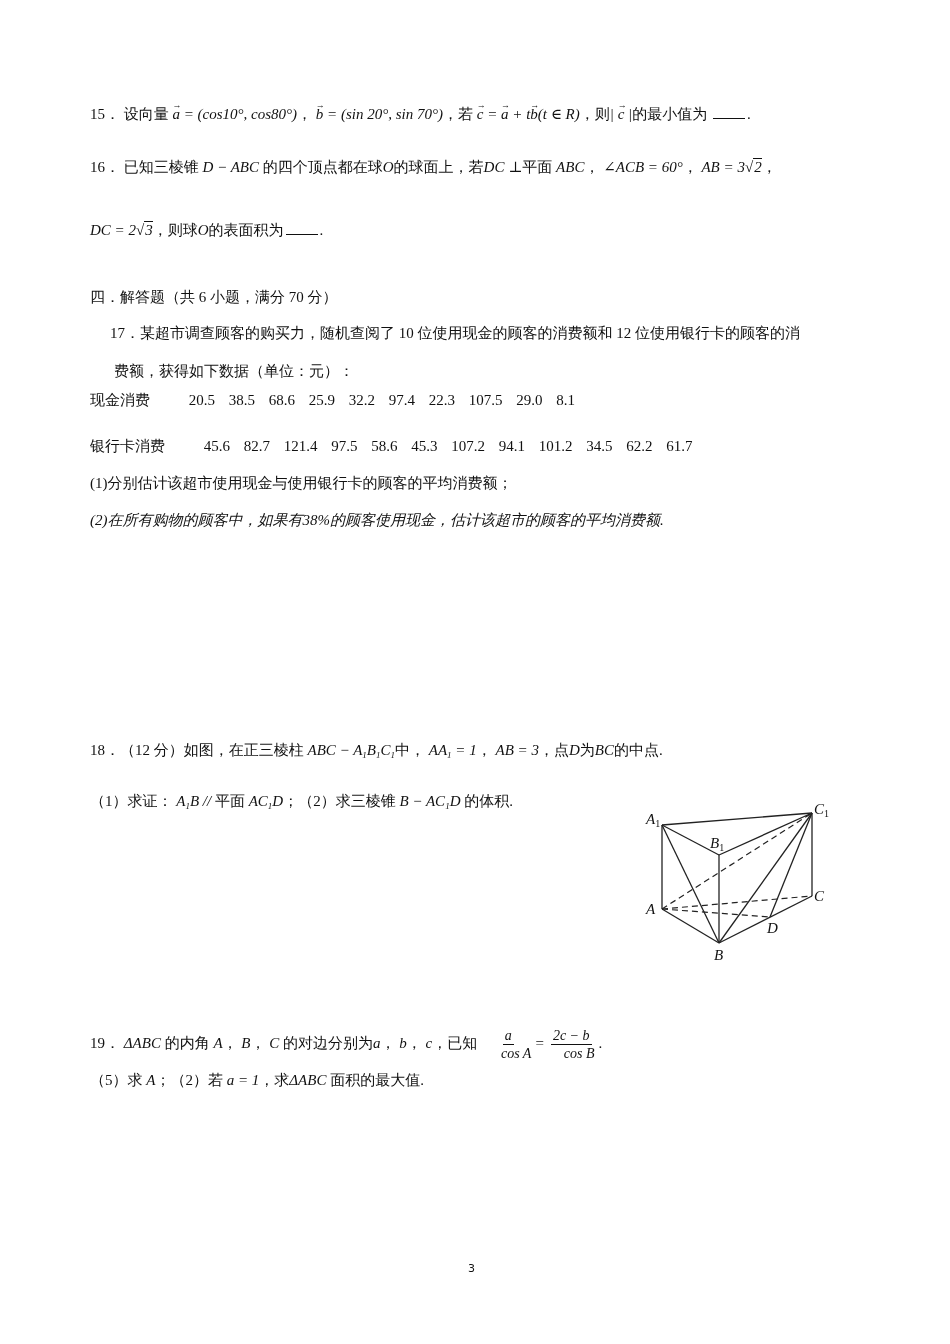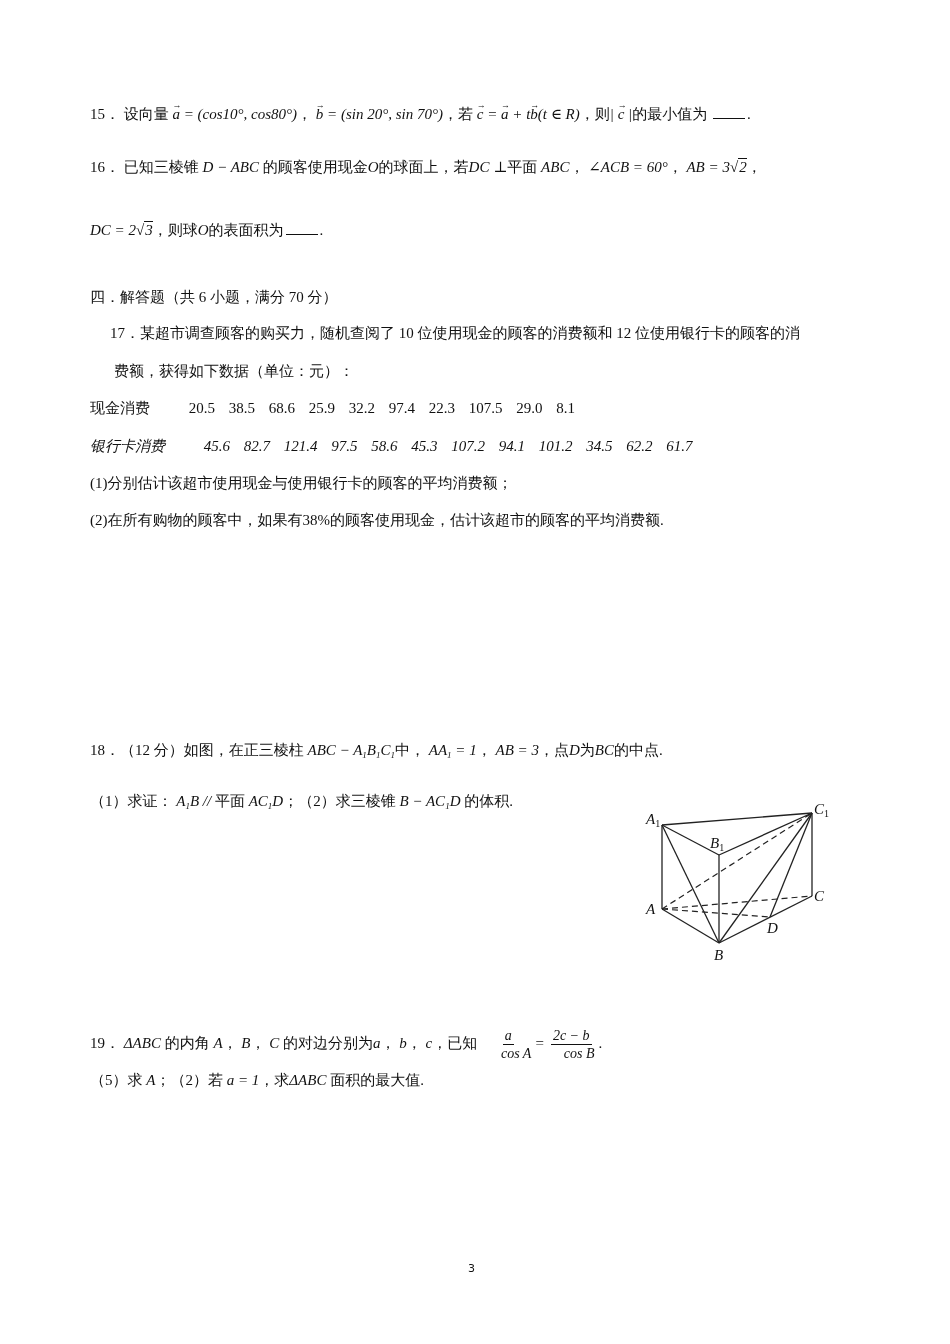--- a/index.html
+++ b/index.html
@@ -28,63 +28,63 @@
   <span class="m"><span class="vec">a</span> = (cos10°, cos80°)</span><span>，</span>
   <span class="m"><span class="vec">b</span> = (sin 20°, sin 70°)</span><span>，若</span>
   <span class="m"><span class="vec">c</span> = <span class="vec">a</span> + t<span class="vec">b</span>(t ∈ R)</span><span>，则</span><span class="m">| <span class="vec">c</span> |</span><span>的最小值为</span>
   <span class="blank"></span><span>.</span>
 </div>
 
 <div class="line" style="top:157px;">
   <span>16．</span>
   <span>已知三棱锥</span>
   <span class="m">D − ABC</span>
-  <span>的顾客使用现金</span><span class="m">O</span><span>的球面上，若</span><span class="m">DC ⊥</span><span>平面</span>
+  <span>的四个顶点都在球</span><span class="m">O</span><span>的球面上，若</span><span class="m">DC ⊥</span><span>平面</span>
   <span class="m">ABC</span><span>，</span>
   <span class="m">∠ACB = 60°</span><span>，</span>
   <span class="m"><span>AB = 3</span>√<span class="sq">2</span></span><span>，</span>
 </div>
 <div class="line" style="top:220px;">
   <span class="m"><span>DC = 2</span>√<span class="sq">3</span></span><span>，则球</span><span class="m">O</span><span>的表面积为</span><span class="blank"></span><span>.</span>
 </div>
 
 <div class="line" style="top:287px;text-align:center;">四．解答题（共 6 小题，满分 70 分）</div>
 
 <div class="line" style="top:323px;margin-left:20px;">17．某超市调查顾客的购买力，随机查阅了 10 位使用现金的顾客的消费额和 12 位使用银行卡的顾客的消</div>
 <div class="line" style="top:361px;margin-left:24px;">费额，获得如下数据（单位：元）：</div>
-<div class="line data-row" style="top:398px;">
+<div class="line data-row" style="top:390px;">
   <span style="display:inline-block;width:95px;">现金消费</span>
   <span class="v">20.5</span>
   <span class="v">38.5</span>
   <span class="v">68.6</span>
   <span class="v">25.9</span>
   <span class="v">32.2</span>
   <span class="v">97.4</span>
   <span class="v">22.3</span>
   <span class="v">107.5</span>
   <span class="v">29.0</span>
   <span class="v">8.1</span>
 </div>
-<div class="line data-row" style="top:436px;font-style:italic;">
+<div class="line data-row" style="top:436px;">
   <span style="display:inline-block;width:110px;">银行卡消费</span>
   <span class="v">45.6</span>
   <span class="v">82.7</span>
   <span class="v">121.4</span>
   <span class="v">97.5</span>
   <span class="v">58.6</span>
   <span class="v">45.3</span>
   <span class="v">107.2</span>
   <span class="v">94.1</span>
   <span class="v">101.2</span>
   <span class="v">34.5</span>
   <span class="v">62.2</span>
   <span class="v">61.7</span>
 </div>
 <div class="line" style="top:473px;">(1)分别估计该超市使用现金与使用银行卡的顾客的平均消费额；</div>
-<div class="line" style="top:510px;">(2)在所有购物的顾客中，如果有38%的顾客使用现金，估计该超市的顾客的平均消费额.</div>
+<div class="line" style="top:510px;font-style:italic;">(2)在所有购物的顾客中，如果有38%的顾客使用现金，估计该超市的顾客的平均消费额.</div>
 
 <div class="line" style="top:740px;font-family:Liberation Serif, serif;">
   <span>18．</span><span>（12 分）</span><span>如图，在正三棱柱</span>
   <span class="m"><span>ABC − A</span><sub>1</sub>B<sub>1</sub>C<sub>1</sub></span><span>中，</span>
   <span class="m"><span>AA</span><sub>1</sub><span> = 1</span></span><span>，</span>
   <span class="m">AB = 3</span><span>，点</span><span class="m">D</span><span>为</span><span class="m">BC</span><span>的中点.</span>
 </div>
 <div class="line" style="top:791px;">
   <span>（1）求证：</span>
   <span class="m"><span>A</span><sub>1</sub><span>B // </span></span><span>平面</span>

